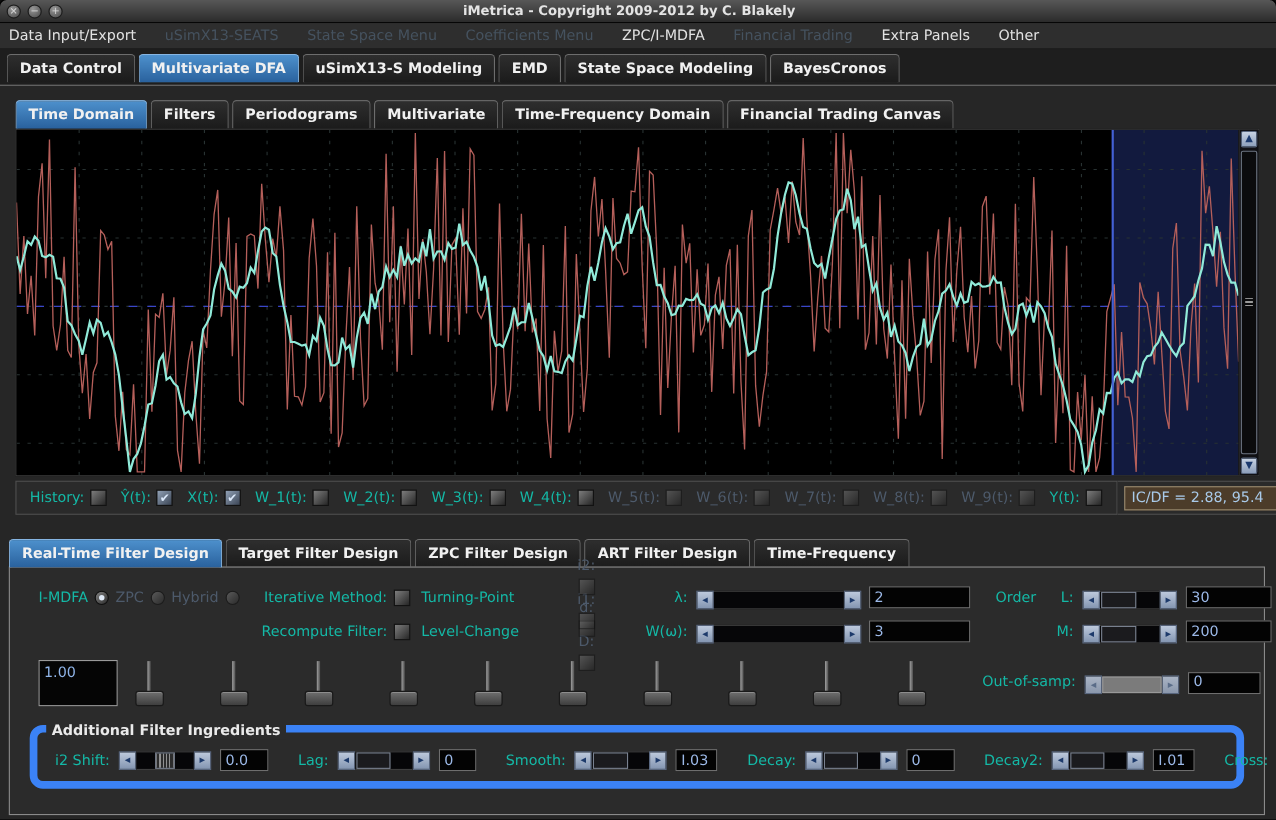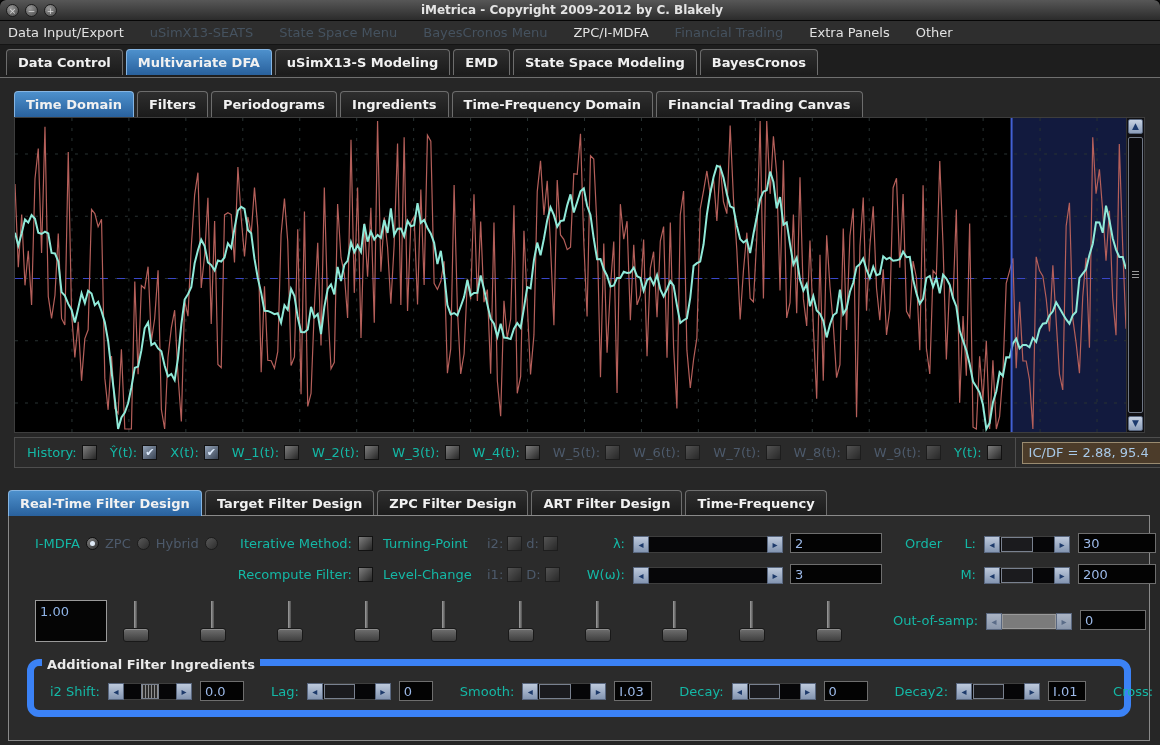--- a/index.html
+++ b/index.html
@@ -91,21 +91,21 @@
   #filter-tabs{top:410px;left:8px;height:28px;}
   #filter-panel{position:absolute;top:437px;left:8px;width:1142px;height:226px;
                 background:#2b2b2b;border:1px solid #8a8a8a;box-sizing:border-box;}
   .frow{display:flex;align-items:center;padding-left:26px;height:24px;}
   #frow1{margin-top:15px;}
   #frow2{margin-top:7px;}
   .cluster{display:flex;align-items:center;gap:6px;flex:none;}
   .c-radio{width:180px;}
   .c-method{width:158px;justify-content:flex-end;}
   .c-tp{width:100px;margin-left:10px;}
-  .c-tpcb{width:92px;margin-left:4px;gap:4px;}
+  .c-tpcb{width:92px;margin-left:4px;gap:4px;flex-direction:column;}
   .c-greek{width:46px;justify-content:flex-end;}
   .slot-main{margin-left:8px;}
   .f-main{width:92px;margin-left:7px;}
   .order-slot{width:46px;margin-left:14px;justify-content:flex-end;align-items:flex-end;}
   .lm-slot{width:24px;margin-left:10px;justify-content:flex-end;}
   .slot-order{margin-left:8px;}
   .f-order{width:78px;margin-left:8px;}
   
   #slider-row{display:flex;align-items:flex-start;padding-left:26px;margin-top:14px;height:46px;}
   .coeff-field{width:72px;height:42px;box-sizing:border-box;background:#050505;border:1px solid #9a9a9a;
@@ -138,21 +138,21 @@
       <span class="wbtn">−</span>
       <span class="wbtn">+</span>
     </div>
     <div class="title">iMetrica - Copyright 2009-2012 by C. Blakely</div>
   </div>
 
   <div id="menubar">
       <span class="menu-item">Data Input/Export</span>
       <span class="menu-item disabled">uSimX13-SEATS</span>
       <span class="menu-item disabled">State Space Menu</span>
-      <span class="menu-item disabled">BayesCronos Menu</span>
+      <span class="menu-item disabled">Coefficients Menu</span>
       <span class="menu-item">ZPC/I-MDFA</span>
       <span class="menu-item disabled">Financial Trading</span>
       <span class="menu-item">Extra Panels</span>
       <span class="menu-item">Other</span>
     </div>
 
   <div id="main-tabs" class="tabbar">
       <span class="tab">Data Control</span>
       <span class="tab selected">Multivariate DFA</span>
       <span class="tab">uSimX13-S Modeling</span>
@@ -160,21 +160,21 @@
       <span class="tab">State Space Modeling</span>
       <span class="tab">BayesCronos</span>
     </div>
 
   <div id="outer-panel">
 
     <div id="sub-tabs" class="tabbar">
         <span class="tab selected">Time Domain</span>
         <span class="tab">Filters</span>
         <span class="tab">Periodograms</span>
-        <span class="tab">Ingredients</span>
+        <span class="tab">Multivariate</span>
         <span class="tab">Time-Frequency Domain</span>
         <span class="tab">Financial Trading Canvas</span>
       </div>
 
     <div id="chart-frame">
       <svg id="chart-svg" viewBox="0 0 1112 313" preserveAspectRatio="none">
           <rect x="0" y="0" width="1112" height="313" fill="#000000"></rect>
           <rect x="997.464" y="0" width="114.53599999999994" height="313" fill="#121a3e"></rect>
           <line x1="57" y1="0" x2="57" y2="313" stroke="#283232" stroke-width="1" stroke-dasharray="3,7"></line>
           <line x1="114" y1="0" x2="114" y2="313" stroke="#283232" stroke-width="1" stroke-dasharray="3,7"></line>

